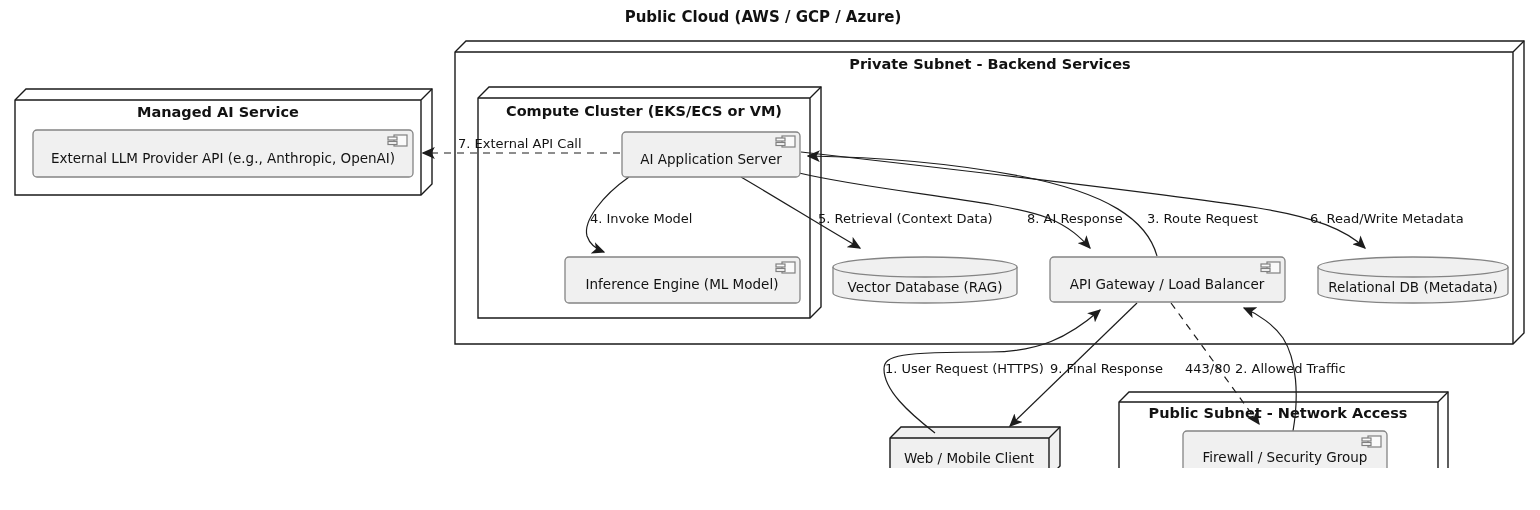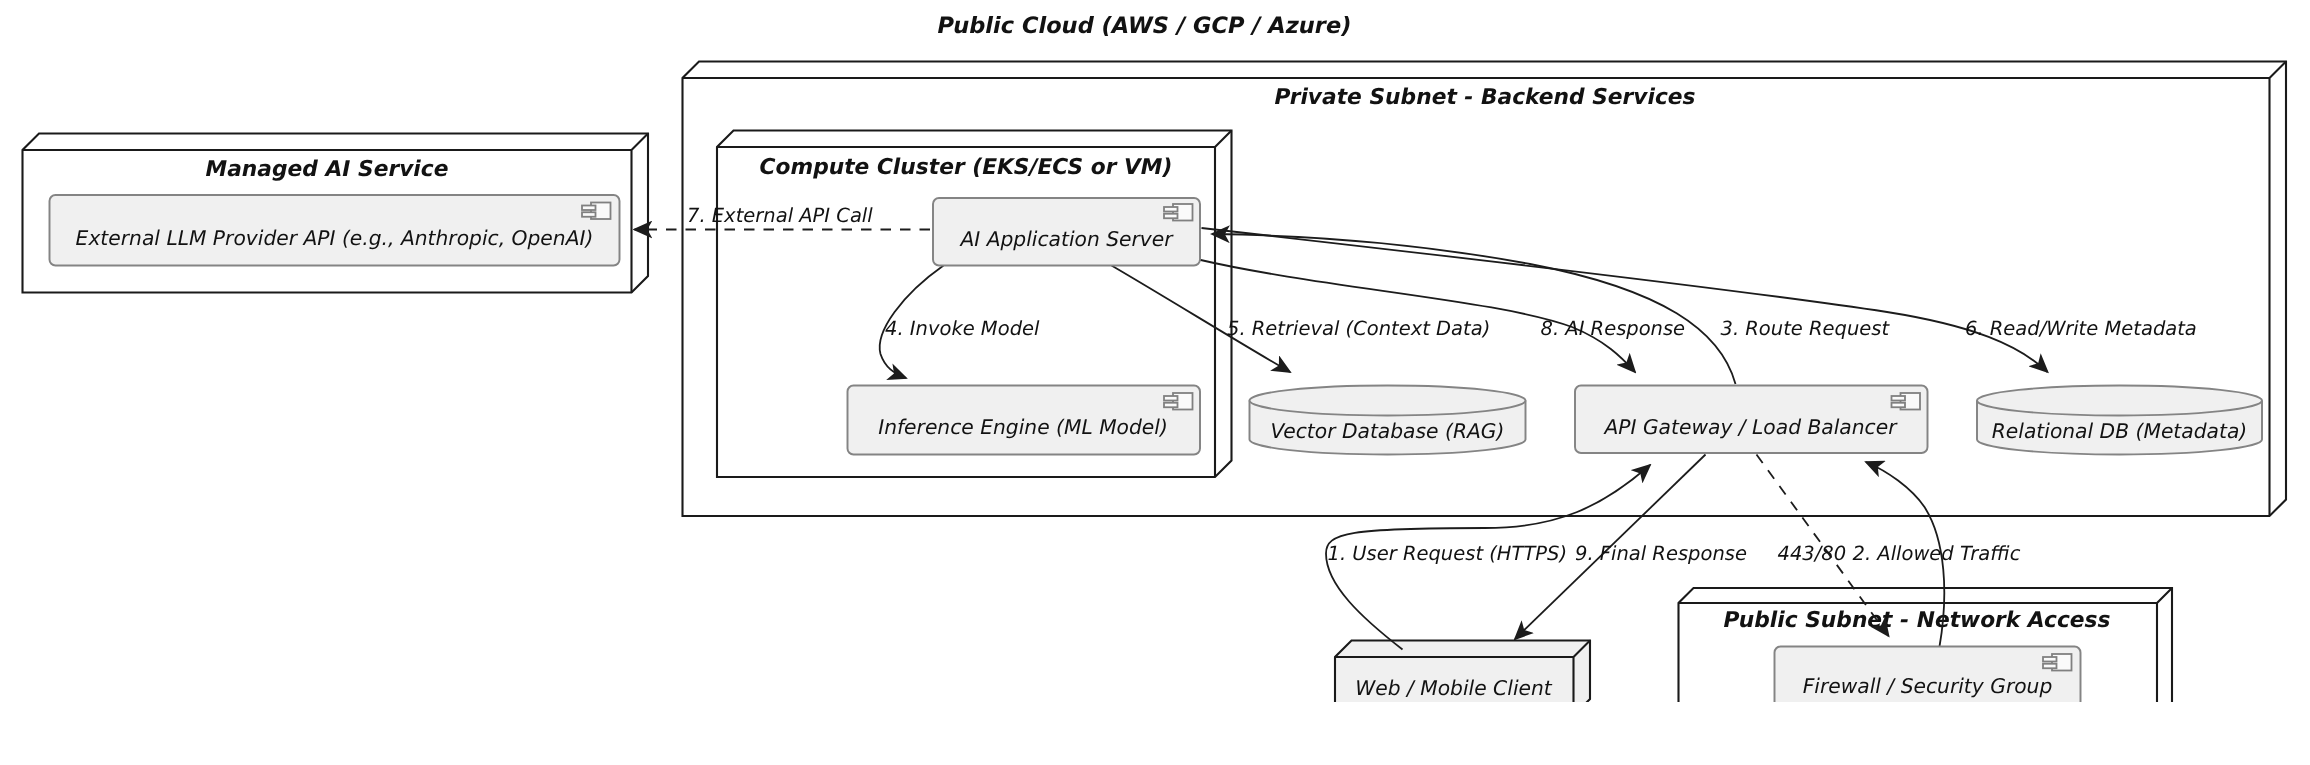--- a/index.html
+++ b/index.html
@@ -1,16 +1,16 @@
 <!DOCTYPE html>
 <html><head>
 <meta charset="utf-8">
 <style>
   html,body{margin:0;padding:0;background:#ffffff;}
-  .stage{position:relative;width:1540px;height:468px;background:#ffffff;overflow:hidden;font-style:italic;}
+  .stage{position:relative;width:1540px;height:468px;background:#ffffff;overflow:hidden;}
   svg{display:block;}
   text{fill:#121212;font-family:"DejaVu Sans",sans-serif;}
   .diagram-title{font-size:15px;font-weight:bold;}
   .node-title{font-size:14.5px;font-weight:bold;}
   .el-name{font-size:13.5px;}
   .edge-label{font-size:13px;}
   .node-shape{fill:#ffffff;stroke:#1a1a1a;stroke-width:1.4;}
   .node-shape-gray{fill:#f0f0f0;stroke:#1a1a1a;stroke-width:1.4;}
   .node-inner{fill:none;stroke:#1a1a1a;stroke-width:1.4;}
   .component{fill:#f0f0f0;stroke:#848484;stroke-width:1.3;}

